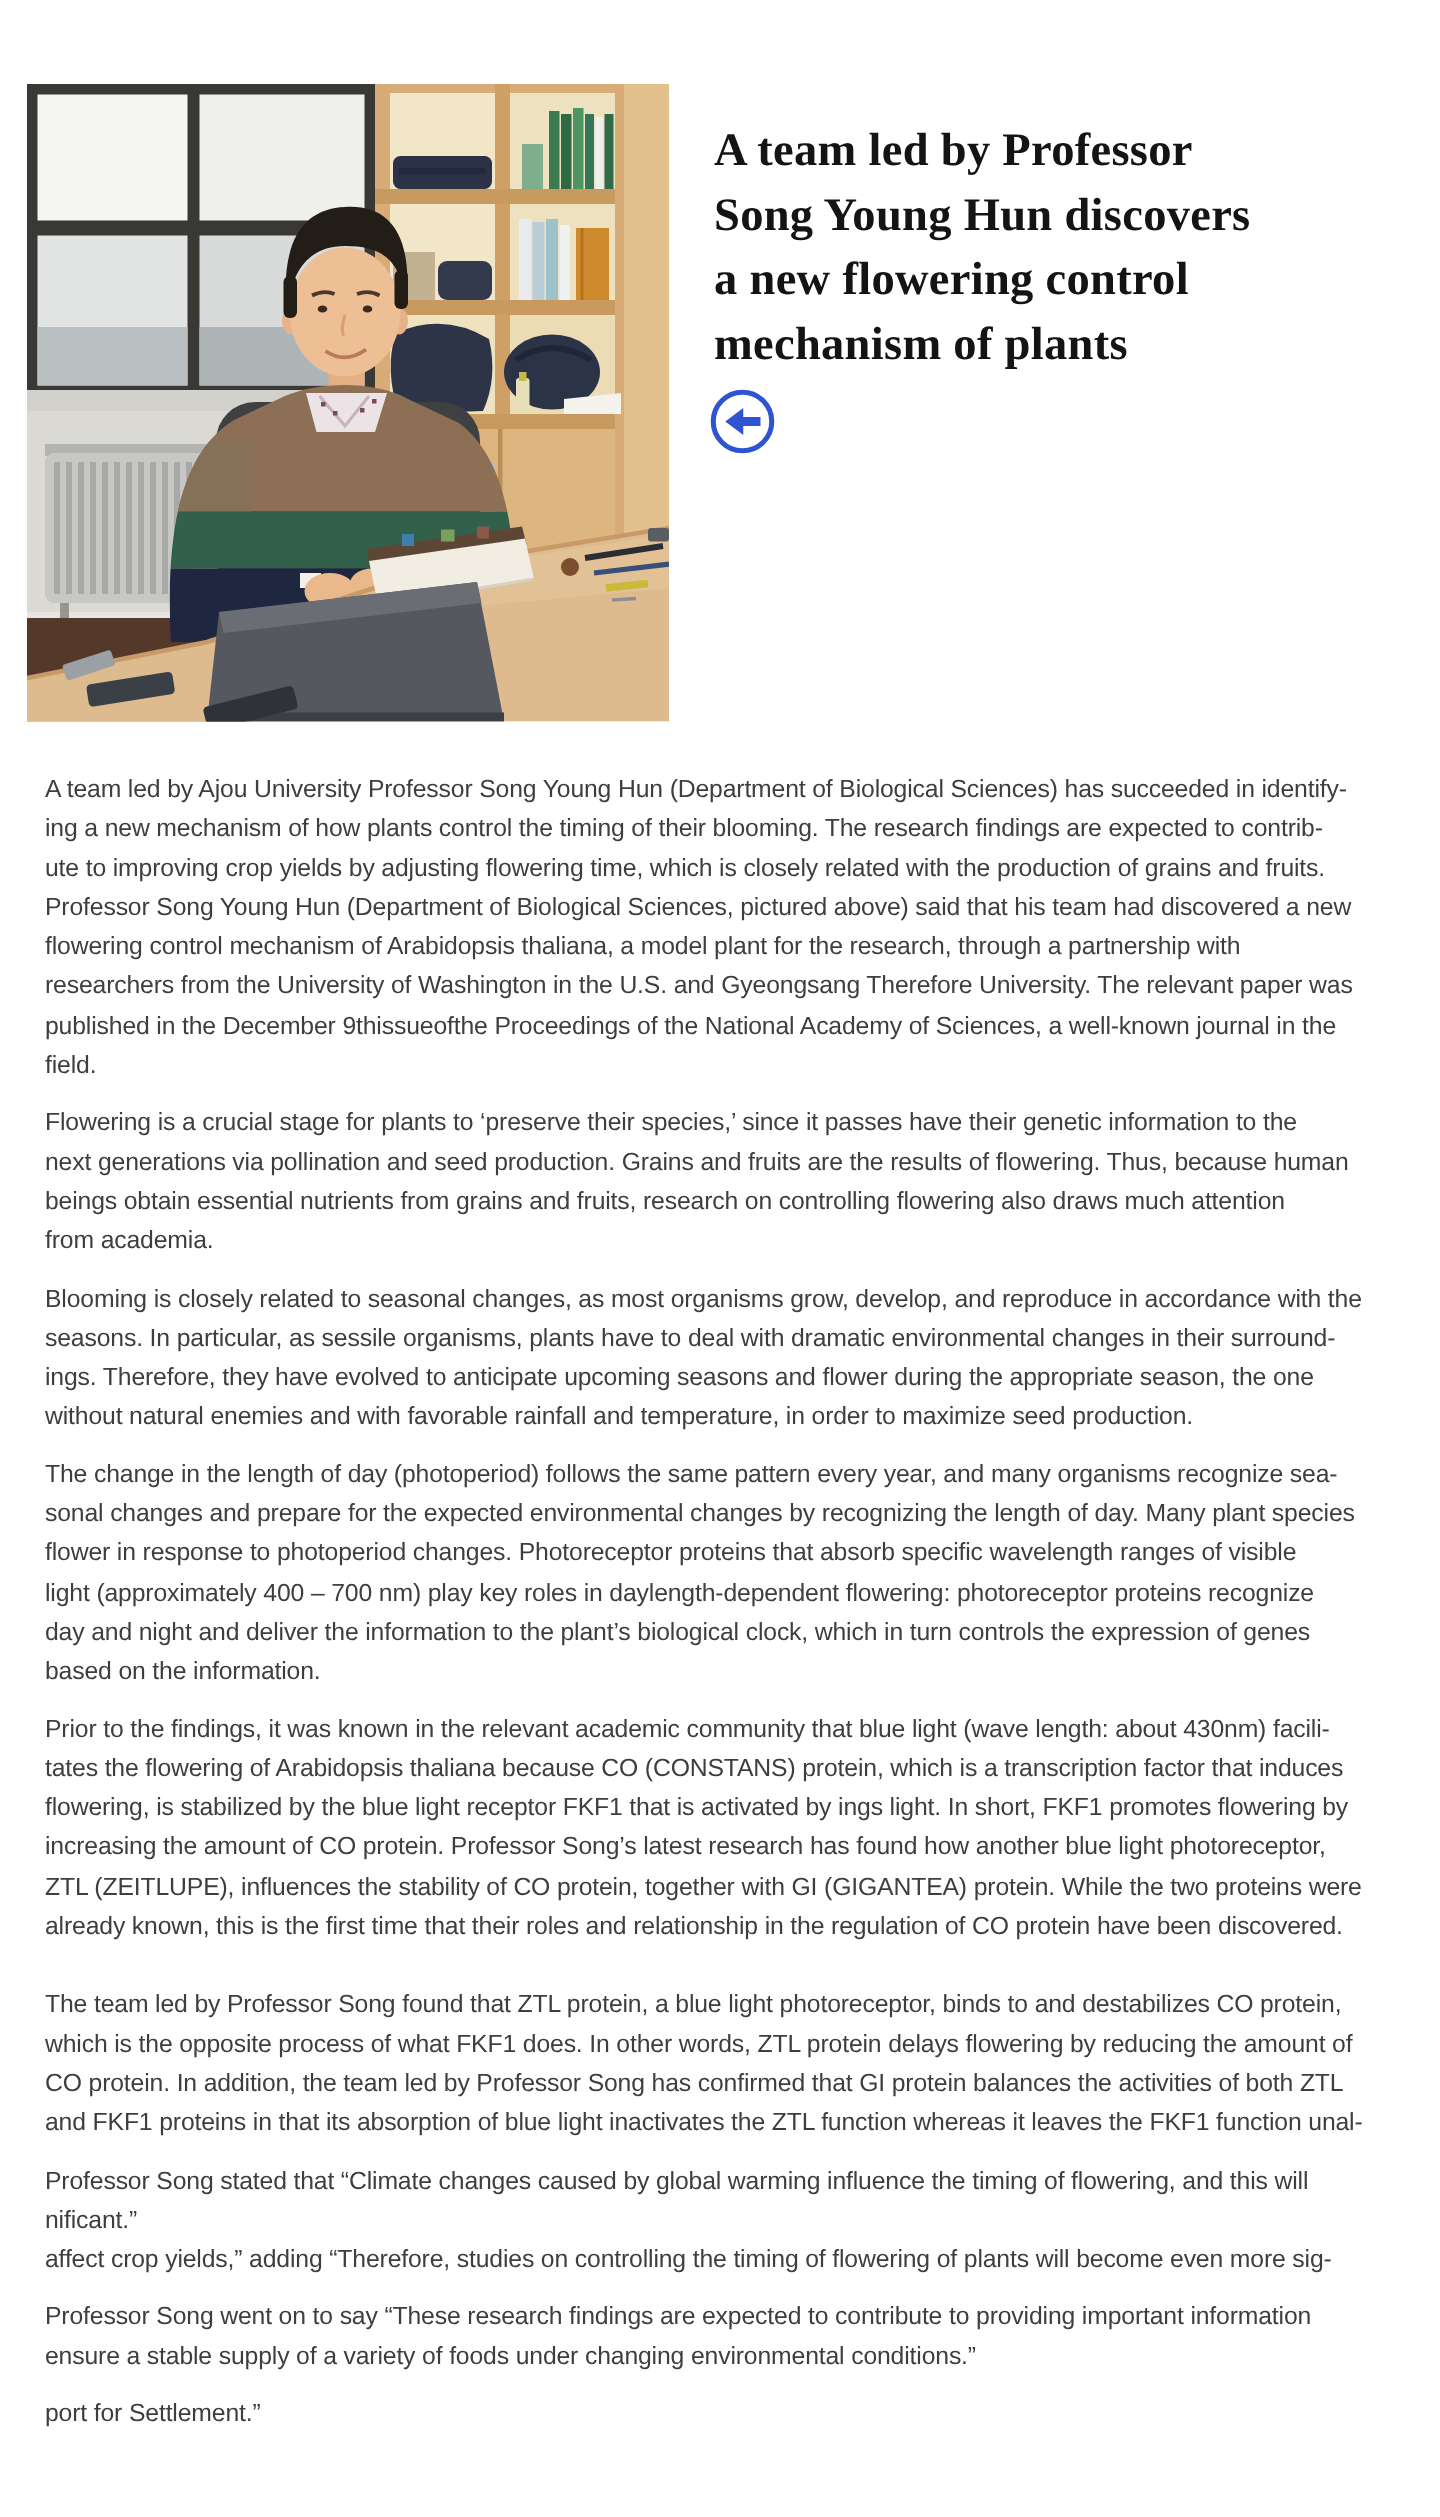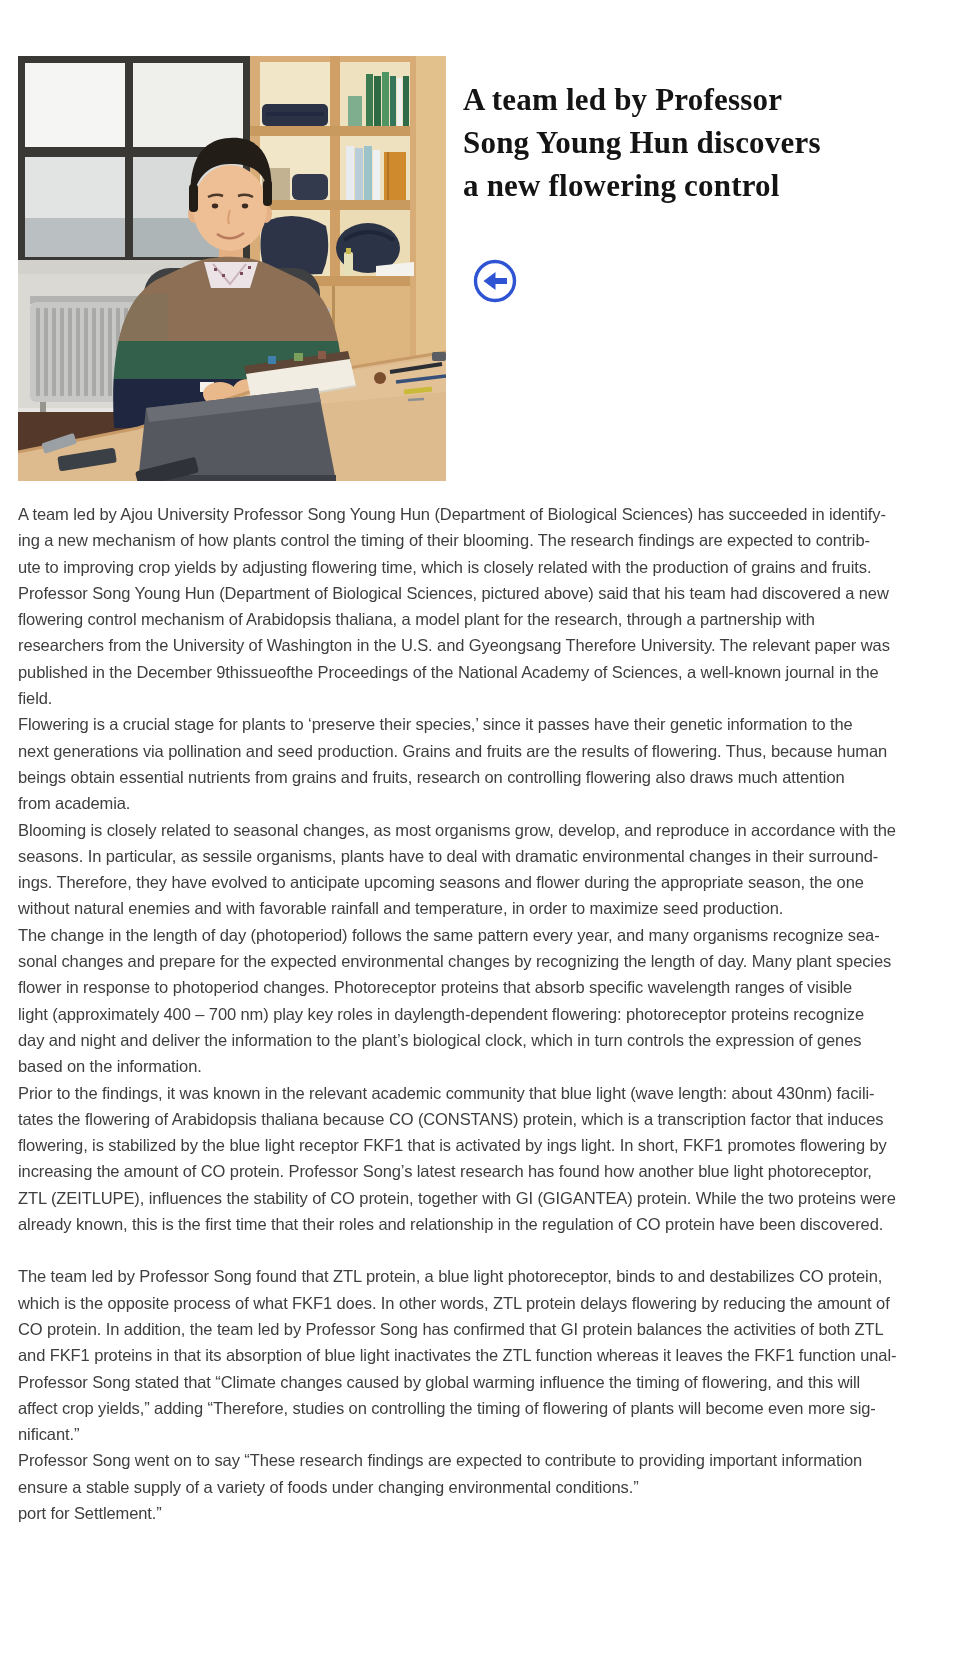--- a/index.html
+++ b/index.html
@@ -10,21 +10,21 @@
     font-family: "Liberation Sans", sans-serif;
     position: relative;
     overflow: hidden;
   }
   .photo-wrap {
     position: absolute; left: 18px; top: 56px;
     width: 428px; height: 425px;
   }
   .photo-wrap svg { display: block; width: 100%; height: 100%; }
   .headline {
-    position: absolute; left: 463px; top: 57px; width: 470px;
+    position: absolute; left: 476px; top: 57px; width: 470px;
     font-family: "Liberation Serif", "DejaVu Serif", serif;
     font-weight: 700;
     font-size: 31px;
     line-height: 43px;
     color: #141414;
     letter-spacing: 0.2px;
   }
   .headline div { white-space: nowrap; }
   .back-btn {
     position: absolute; left: 472px; top: 258px;
@@ -33,21 +33,21 @@
     cursor: pointer;
   }
   .back-btn svg { display: block; width: 100%; height: 100%; }
   .article {
     position: absolute; left: 18px; top: 501px; width: 932px;
     font-size: 16.5px;
     line-height: 26.3px;
     letter-spacing: -0.1px;
     color: #3e3e3e;
   }
-  .paragraph { margin: 0; }
+  .paragraph { margin: 12px; }
   .paragraph.gap-before { margin-top: 26px; }
   .line { white-space: nowrap; }
 </style>
 </head>
 <body>
 
 <div class="photo-wrap">
   <svg viewBox="0 0 428 425" preserveAspectRatio="none">
 
     <rect width="428" height="425" fill="#e7e5e1"></rect>
@@ -222,20 +222,21 @@
       <line x1="390" y1="344" x2="406" y2="343" stroke="#8b8f94" stroke-width="2.5"></line>
       <rect x="414" y="296" width="14" height="9" rx="2" fill="#5a5e63"></rect>
     </g>
   </svg>
 </div>
 
 <h1 class="headline">
   <div>A team led by Professor</div>
   <div>Song Young Hun discovers</div>
   <div>a new flowering control</div>
+  <div>mechanism of plants</div>
 </h1>
 
 <button class="back-btn" aria-label="Go back">
   <svg viewBox="0 0 46 46">
     <circle cx="23" cy="23" r="19.5" fill="none" stroke="#2e53d3" stroke-width="3.4"></circle>
     <polygon points="11.5,23 23.5,14 23.5,32" fill="#2e53d3"></polygon>
     <rect x="21" y="20" width="14" height="6" fill="#2e53d3"></rect>
   </svg>
 </button>
 
@@ -279,22 +280,22 @@
       <div class="line">already known, this is the first time that their roles and relationship in the regulation of CO protein have been discovered.</div>
     </div>
     <div class="paragraph gap-before">
       <div class="line">The team led by Professor Song found that ZTL protein, a blue light photoreceptor, binds to and destabilizes CO protein,</div>
       <div class="line">which is the opposite process of what FKF1 does. In other words, ZTL protein delays flowering by reducing the amount of</div>
       <div class="line">CO protein. In addition, the team led by Professor Song has confirmed that GI protein balances the activities of both ZTL</div>
       <div class="line">and FKF1 proteins in that its absorption of blue light inactivates the ZTL function whereas it leaves the FKF1 function unal-</div>
     </div>
     <div class="paragraph">
       <div class="line">Professor Song stated that “Climate changes caused by global warming influence the timing of flowering, and this will</div>
+      <div class="line">nificant.”</div>
       <div class="line">affect crop yields,” adding “Therefore, studies on controlling the timing of flowering of plants will become even more sig-</div>
-      <div class="line">nificant.”</div>
     </div>
     <div class="paragraph">
       <div class="line">Professor Song went on to say “These research findings are expected to contribute to providing important information</div>
       <div class="line">ensure a stable supply of a variety of foods under changing environmental conditions.”</div>
     </div>
     <div class="paragraph">
       <div class="line">port for Settlement.”</div>
     </div>
   </div>
 

